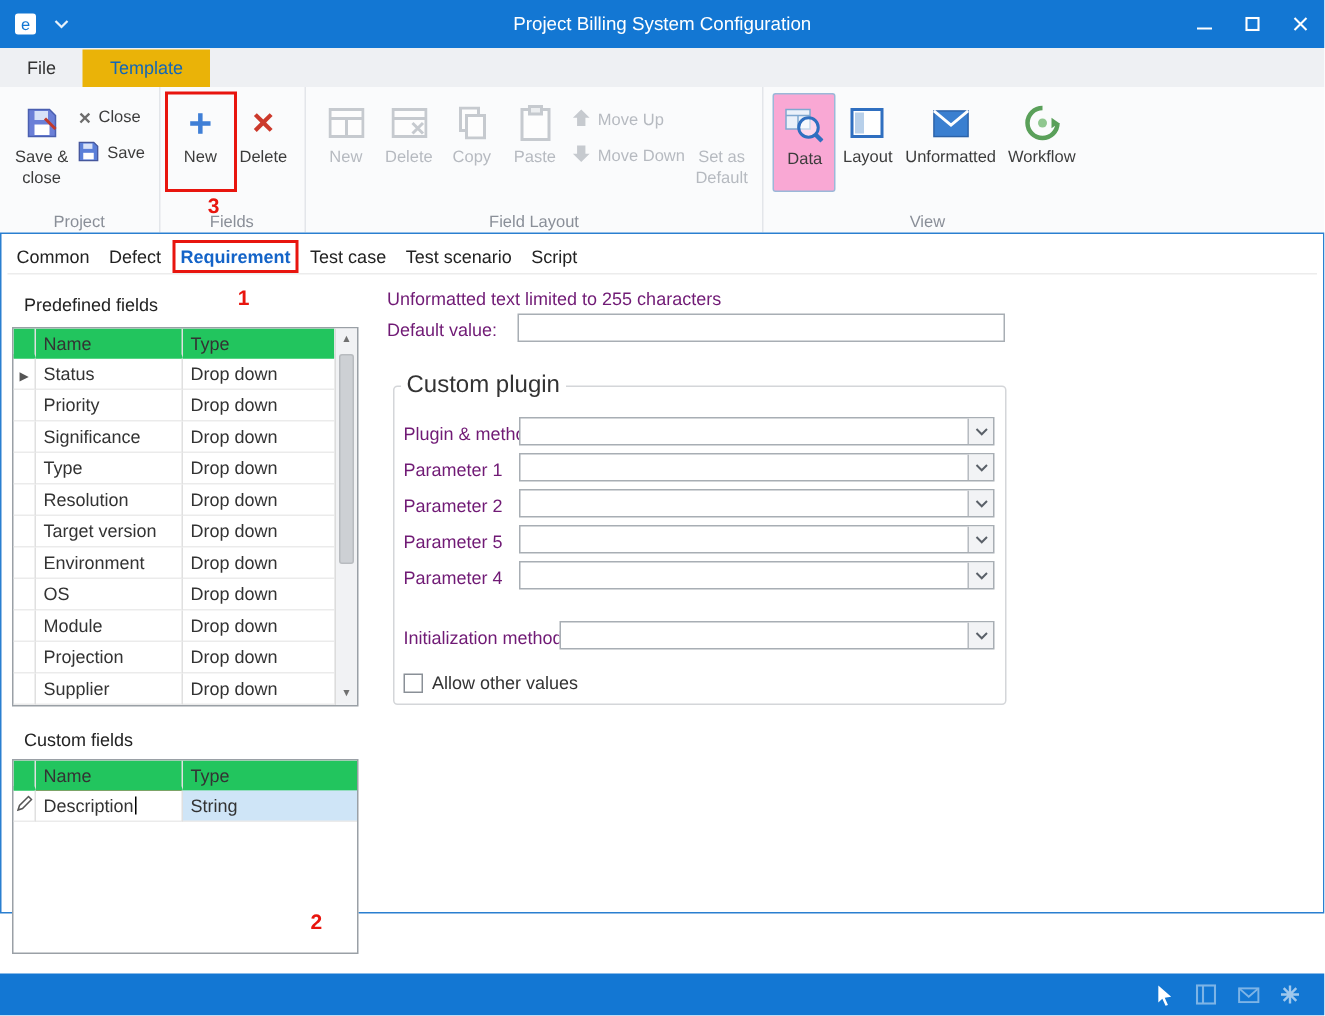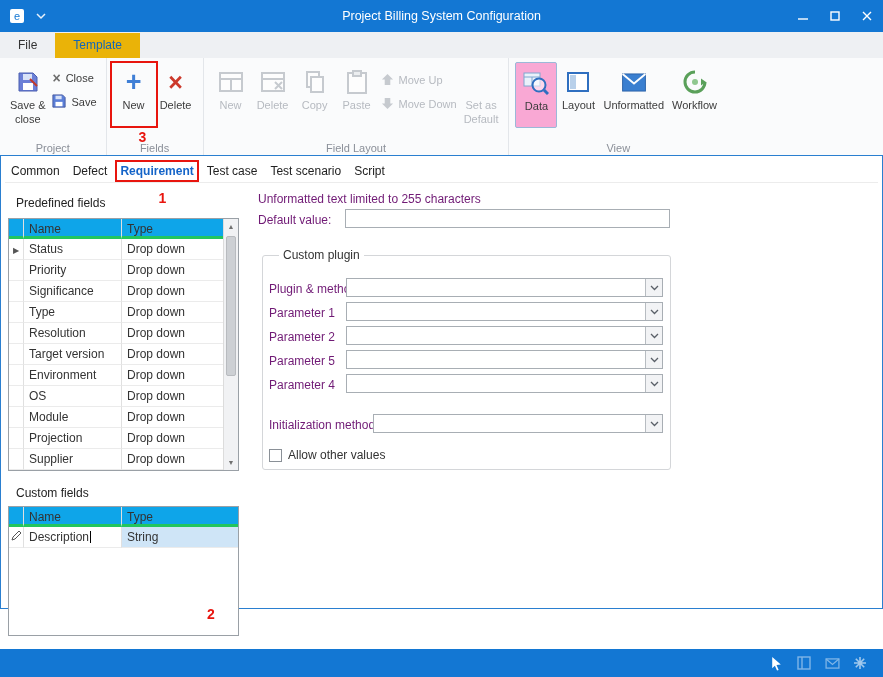--- a/index.html
+++ b/index.html
@@ -41,40 +41,40 @@
   .doc-tab{color:#222;white-space:nowrap}
   .doc-tab.active{color:#1464c8;font-weight:bold;position:relative}
 
   .section-title{position:absolute;font-size:12px;color:#222}
 
   
   .tbl{position:absolute;background:#fff;border:1px solid #9aa0a6}
   .tbl-flex{display:flex;height:100%}
   .tbl-main{flex:1;display:flex;flex-direction:column;overflow:hidden}
   .tbl-header,.tbl-row{display:flex;flex:none}
-  .tbl-header .cell{height:20px;border-bottom:3px solid #22c55e;background:#0ea5e9}
+  .tbl-header .cell{height:20px;border-bottom:3px solid #22c55e;background:#22c55e}
   .tbl-row .cell{height:21px;border-bottom:1px solid #ebebeb}
   .cell{border-right:1px solid #e0e0e0;padding:3px 5px;font-size:12px;line-height:14px;white-space:nowrap;overflow:hidden}
   .cell.sel{width:15px;flex:none;padding:3px 2px;text-align:center}
   .cell.name{width:98px;flex:none}
   .cell.type{flex:1;border-right:none}
   .rowmark{font-size:8px;color:#555}
   .cell.selected{background:#cfe5f7}
   .caret{display:inline-block;width:1px;height:12px;background:#000;margin-left:1px;vertical-align:-2px}
 
   .vscroll{width:15px;flex:none;background:#f1f2f4;border-left:1px solid #dcdcdc;display:flex;flex-direction:column}
   .sarrow{height:15px;display:flex;align-items:center;justify-content:center;font-size:7px;color:#707070}
   .strack{flex:1;position:relative}
   .sthumb{position:absolute;top:2px;left:2px;right:2px;height:140px;background:#cdd0d4;border:1px solid #b8bbbf;border-radius:2px}
 
   
   .rp-label{position:absolute;font-size:12px;color:#701a75}
   .txtinput{position:absolute;height:19px;border:1px solid #a8aeb4;background:#fff;font-family:"Liberation Sans",sans-serif;font-size:12px;padding:0 4px}
   fieldset.plugin{position:absolute;border:1px solid #d4d6d9;border-radius:3px;background:#fff}
-  fieldset.plugin legend{font-size:12px;color:#333;padding:0 4px;margin-left:16px}
+  fieldset.plugin legend{font-size:16px;color:#333;padding:0 4px;margin-left:4px}
   .dd{position:absolute;height:19px;background:#fff;border:1px solid #a8aeb4;display:flex;align-items:center}
   .dd-val{flex:1;padding:0 4px;font-size:12px}
   .dd-btn{width:17px;height:100%;border-left:1px solid #b7bcc1;background:#f2f3f5;display:flex;align-items:center;justify-content:center}
   .cbrow{position:absolute;display:flex;align-items:center;gap:6px}
   .cbbox{width:13px;height:13px;border:1px solid #8a9097;background:#fff}
 
   
   .statusbar{position:absolute;left:0;top:649px;width:883px;height:28px;background:#1377d3;display:flex;align-items:center}
   .sb-icons{margin-left:auto;margin-right:14px;display:flex;gap:10px;align-items:center}
   .sb-ic{width:18px;height:18px;display:flex;align-items:center;justify-content:center}

